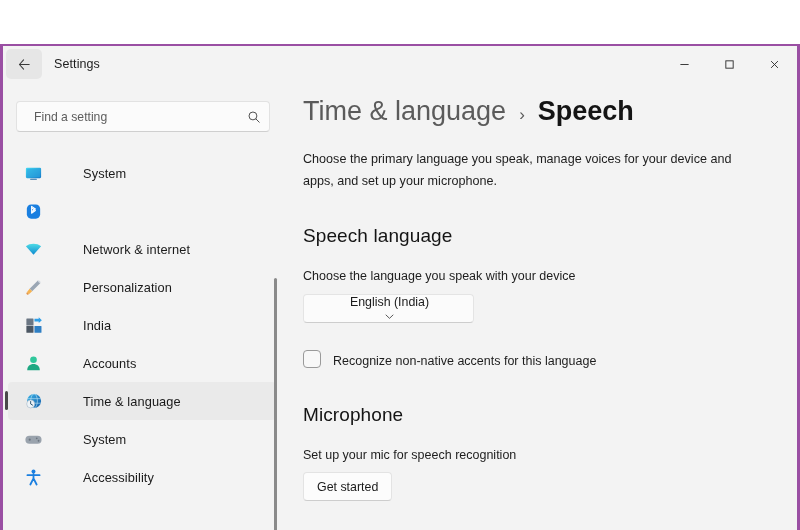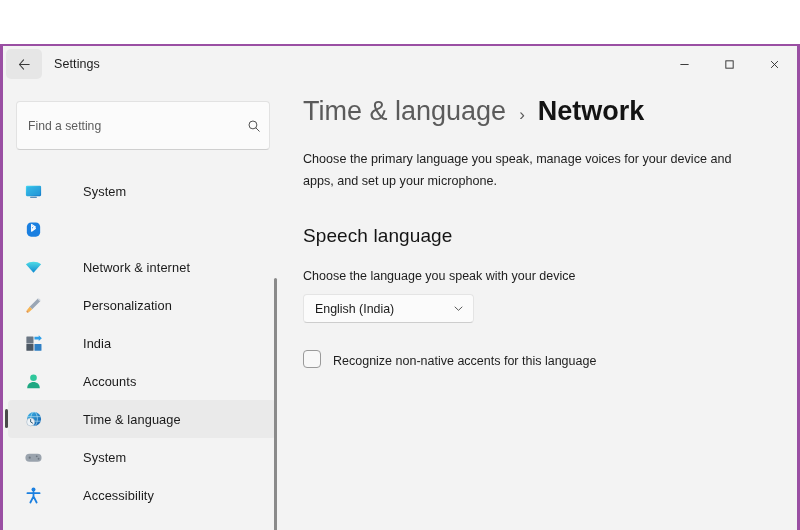--- a/index.html
+++ b/index.html
@@ -76,26 +76,26 @@
     bottom: 0;
     background: #f3f3f3;
   }
 
   #search-wrap {
     margin: 19px 13px 0 13px;
     position: relative;
   }
   #search-input {
     width: 100%;
-    height: 49px;
+    height: 31px;
     border: 1px solid #e2e2e2;
     border-bottom: 1px solid #cfcfcf;
     border-radius: 4px;
     background: #fbfbfb;
-    padding: 0 30px 0 11px;
+    padding: 0 30px 0 17px;
     font-family: "Liberation Sans", sans-serif;
     font-size: 12.2px;
     color: #1b1b1b;
     outline: none;
   }
   #search-input::placeholder { color: #5d5d5d; }
   #search-icon {
     position: absolute;
     right: 9px;
     top: 50%;
@@ -218,20 +218,21 @@
     width: 171px;
     height: 29px;
     background: #fbfbfb;
     border: 1px solid #e4e4e4;
     border-bottom-color: #cdcdcd;
     border-radius: 4px;
     display: flex;
     align-items: center;
     padding: 0 9px 0 11px;
     cursor: pointer;
+    flex-direction: column;
   }
   #dropdown-value {
     font-size: 12.4px;
     color: #1b1b1b;
     flex: 1;
   }
 
   #accent-row {
     margin-top: 27px;
     display: flex;
@@ -442,21 +443,21 @@
     </ul>
 
     <div id="sidebar-scrollbar"></div>
   </div>
 
   <div id="content">
 
     <div id="breadcrumb">
       <span id="crumb-parent">Time &amp; language</span>
       <span id="crumb-sep">›</span>
-      <span id="crumb-current">Network</span>
+      <span id="crumb-current">Speech</span>
     </div>
 
     <p id="page-desc">Choose the primary language you speak, manage voices for your device and apps, and set up your microphone.</p>
 
     <div id="speech-section">
       <div class="section-title">Speech language</div>
 
       <div class="field-label">Choose the language you speak with your device</div>
 
       <div id="language-dropdown">
@@ -465,18 +466,23 @@
           <path d="M2.2 4.4 L6 8 L9.8 4.4" fill="none" stroke="#4a4a4a" stroke-width="1" stroke-linecap="round" stroke-linejoin="round"></path>
         </svg>
       </div>
 
       <div id="accent-row">
         <span id="accent-checkbox"></span>
         <span id="accent-label">Recognize non-native accents for this language</span>
       </div>
     </div>
 
+    <div id="mic-section">
+      <div class="section-title">Microphone</div>
+      <div class="field-label">Set up your mic for speech recognition</div>
+      <button id="get-started-button">Get started</button>
+    </div>
 
   </div>
 
   <div id="watermark">wsxdn.com</div>
 
 </div>
 
 </body></html>

